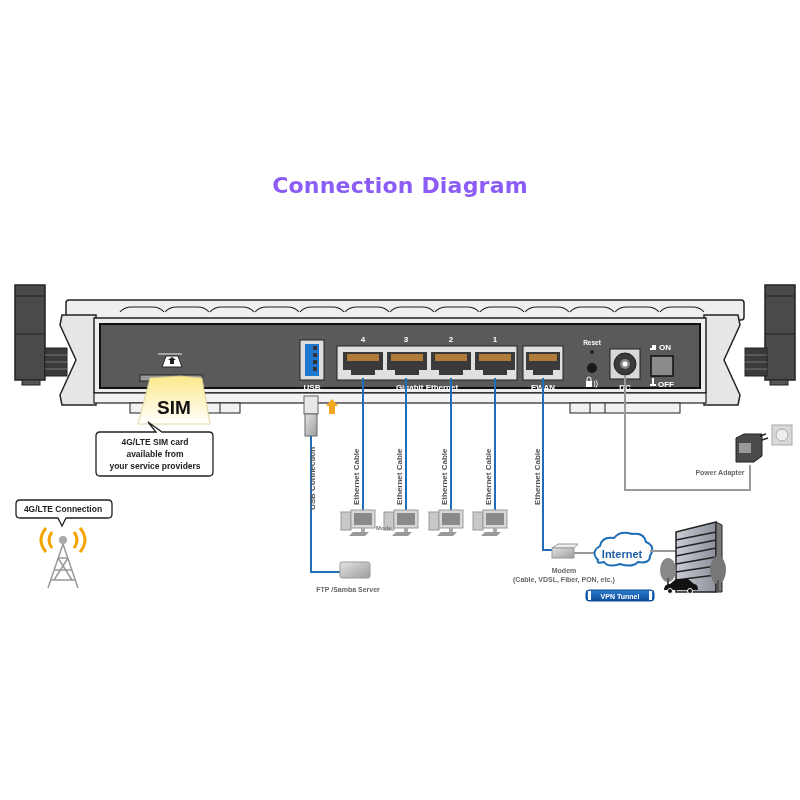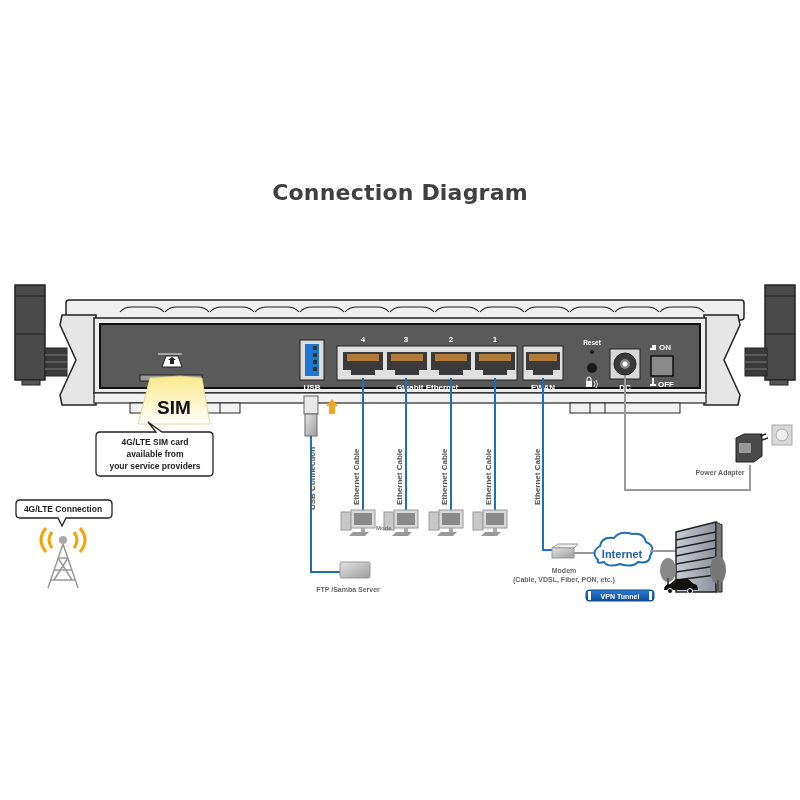--- a/index.html
+++ b/index.html
@@ -1,18 +1,18 @@
 <!DOCTYPE html>
 <html><head>
 <meta charset="utf-8">
 <style>
   html, body { margin:0; padding:0; background:#ffffff; }
   body { width:800px; height:800px; position:relative; overflow:hidden; font-family:"Liberation Sans", sans-serif; }
   .abs { position:absolute; }
-  #title { left:0; width:800px; top:180px; text-align:center; font-family:"DejaVu Sans", sans-serif; font-weight:bold; font-size:22px; color:#404040; letter-spacing:0.2px; }
+  #title { left:0; width:800px; top:173px; text-align:center; font-family:"DejaVu Sans", sans-serif; font-weight:bold; font-size:22px; color:#8b5cf6; letter-spacing:0.2px; }
   svg text { font-family:"Liberation Sans", sans-serif; }
 </style>
 </head>
 <body>
 
 <div id="title" class="abs">Connection Diagram</div>
 
 <svg class="abs" style="left:0;top:0" width="800" height="800" viewBox="0 0 800 800">
   <defs>
     <linearGradient id="simGrad" x1="0" y1="0" x2="0" y2="1">

